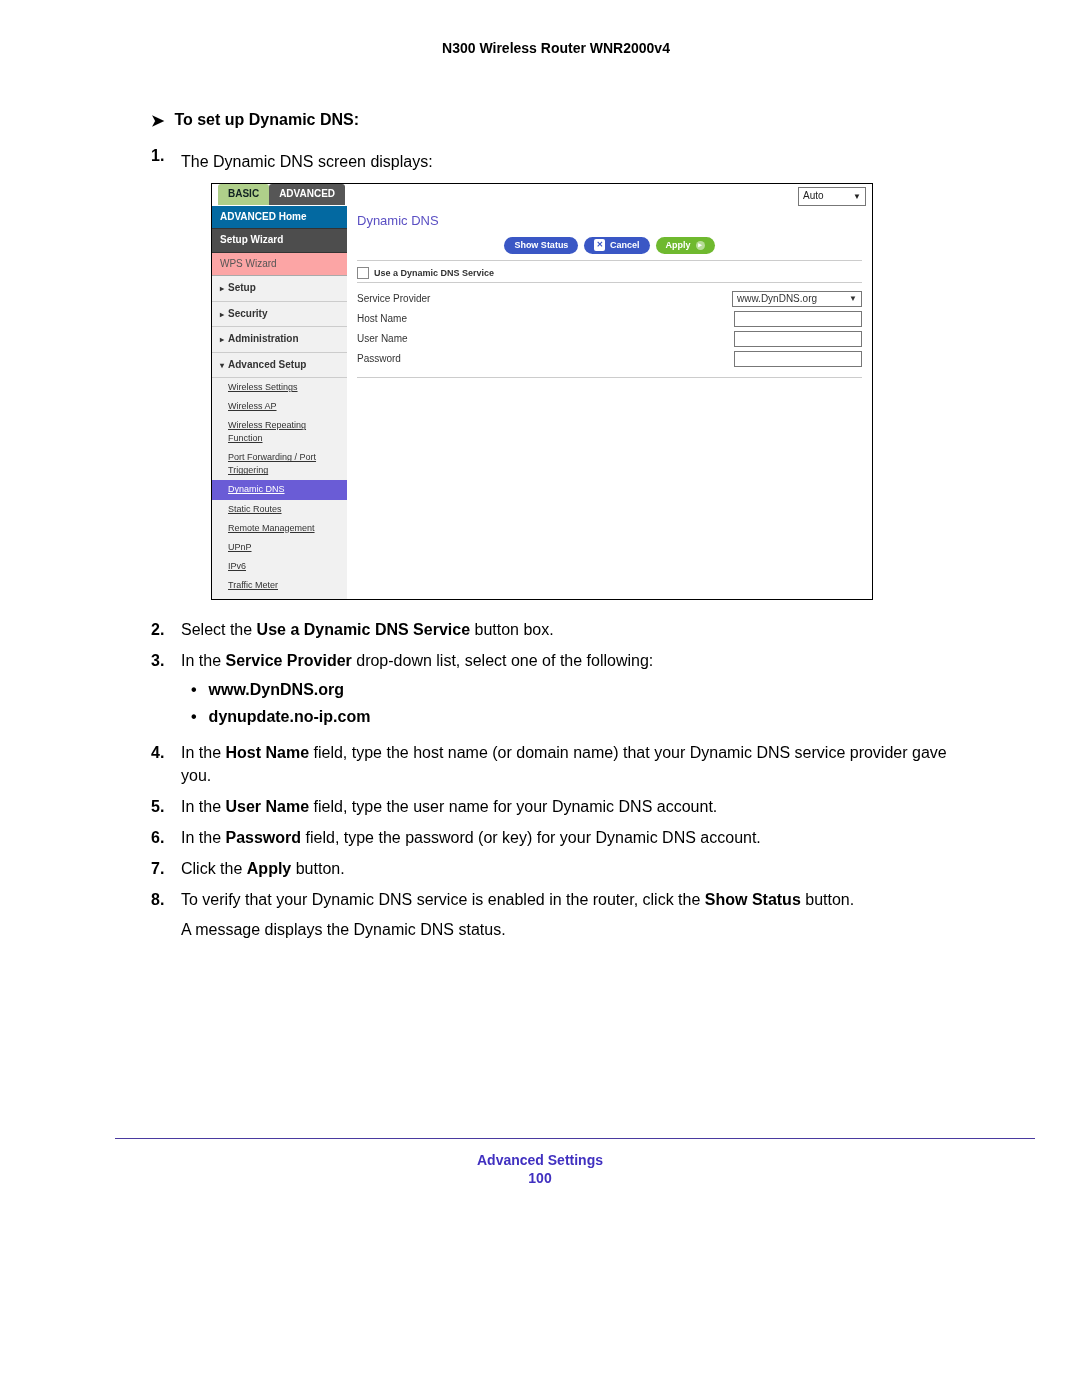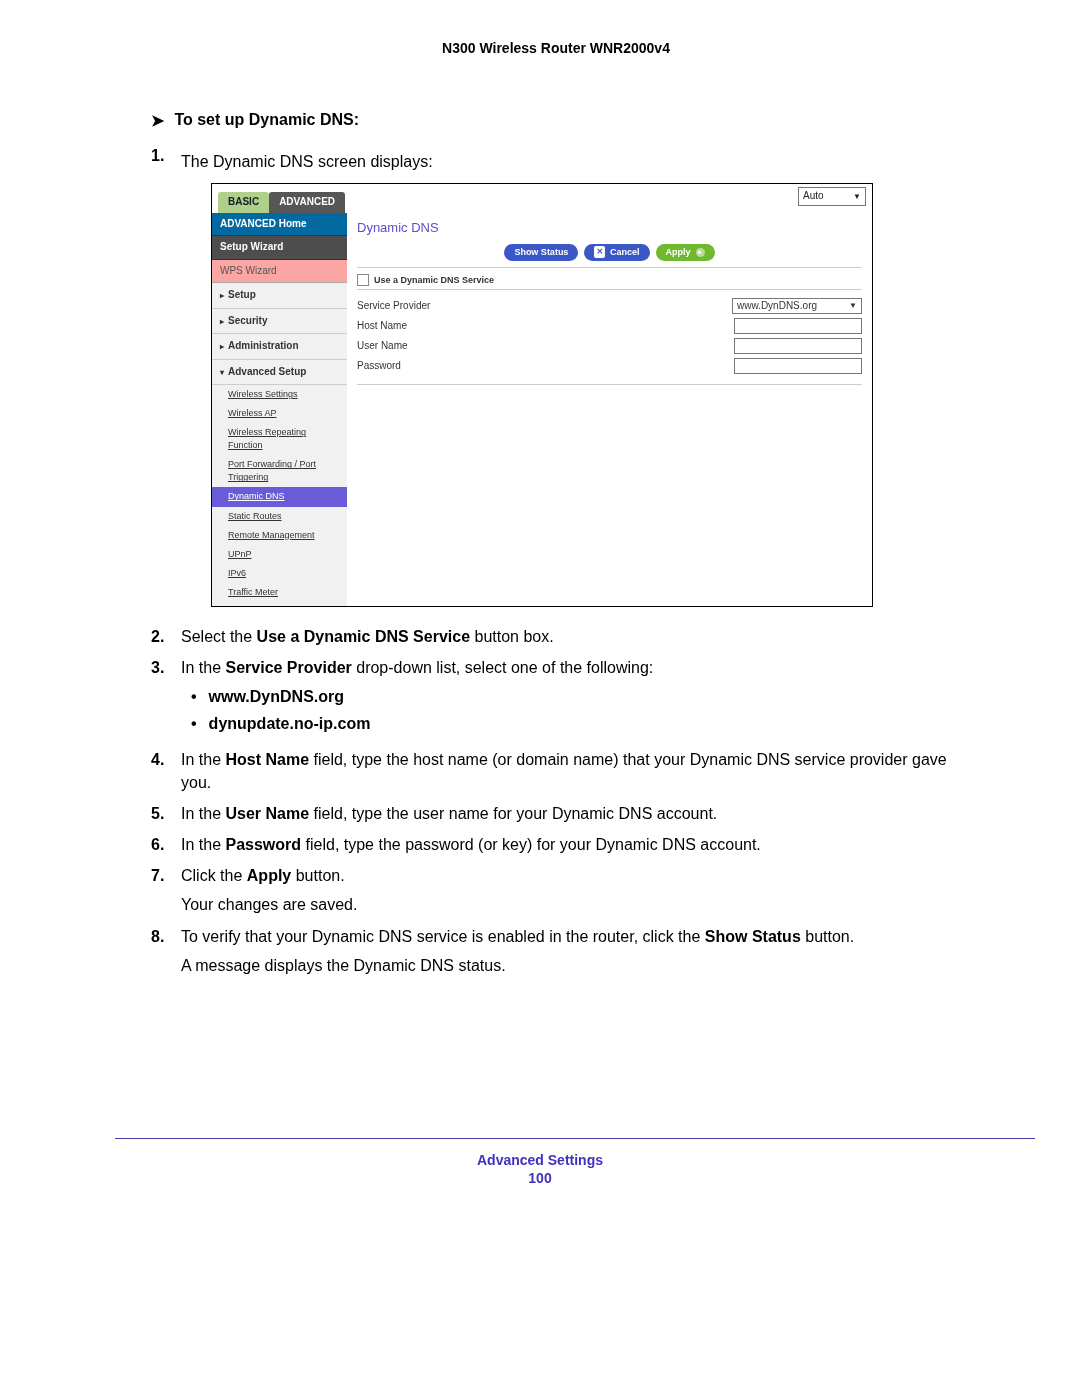--- a/index.html
+++ b/index.html
@@ -76,21 +76,21 @@
     background: #fff;
   }
   .shot-top {
     display: flex;
     justify-content: space-between;
     align-items: flex-start;
   }
   .tabs {
     display: flex;
     gap: 0;
-    margin: 8px 0 0 6px;
+    margin: 0 0 0 6px;
     align-items: flex-end;
   }
   .tab {
     padding: 3px 10px;
     font-size: 10px;
     font-weight: bold;
     border-radius: 3px 3px 0 0;
   }
   .tab.basic { background: #afcf8a; color: #122; }
   .tab.adv   { background: #565656; color: #fff; }
@@ -397,21 +397,20 @@
         <span>In the </span><b>Password</b><span> field, type the password (or key) for your Dynamic DNS account.</span>
       </div>
     </li>
 
     <li>
       <span class="num">7.</span>
       <div class="body">
         <span>
           <span>Click the </span><b>Apply</b><span> button.</span>
         </span>
-        <div class="sub">Your changes are saved.</div>
       </div>
     </li>
 
     <li>
       <span class="num">8.</span>
       <div class="body">
         <span>
           <span>To verify that your Dynamic DNS service is enabled in the router, click the </span><b>Show Status</b><span> button.</span>
         </span>
         <div class="sub">A message displays the Dynamic DNS status.</div>

